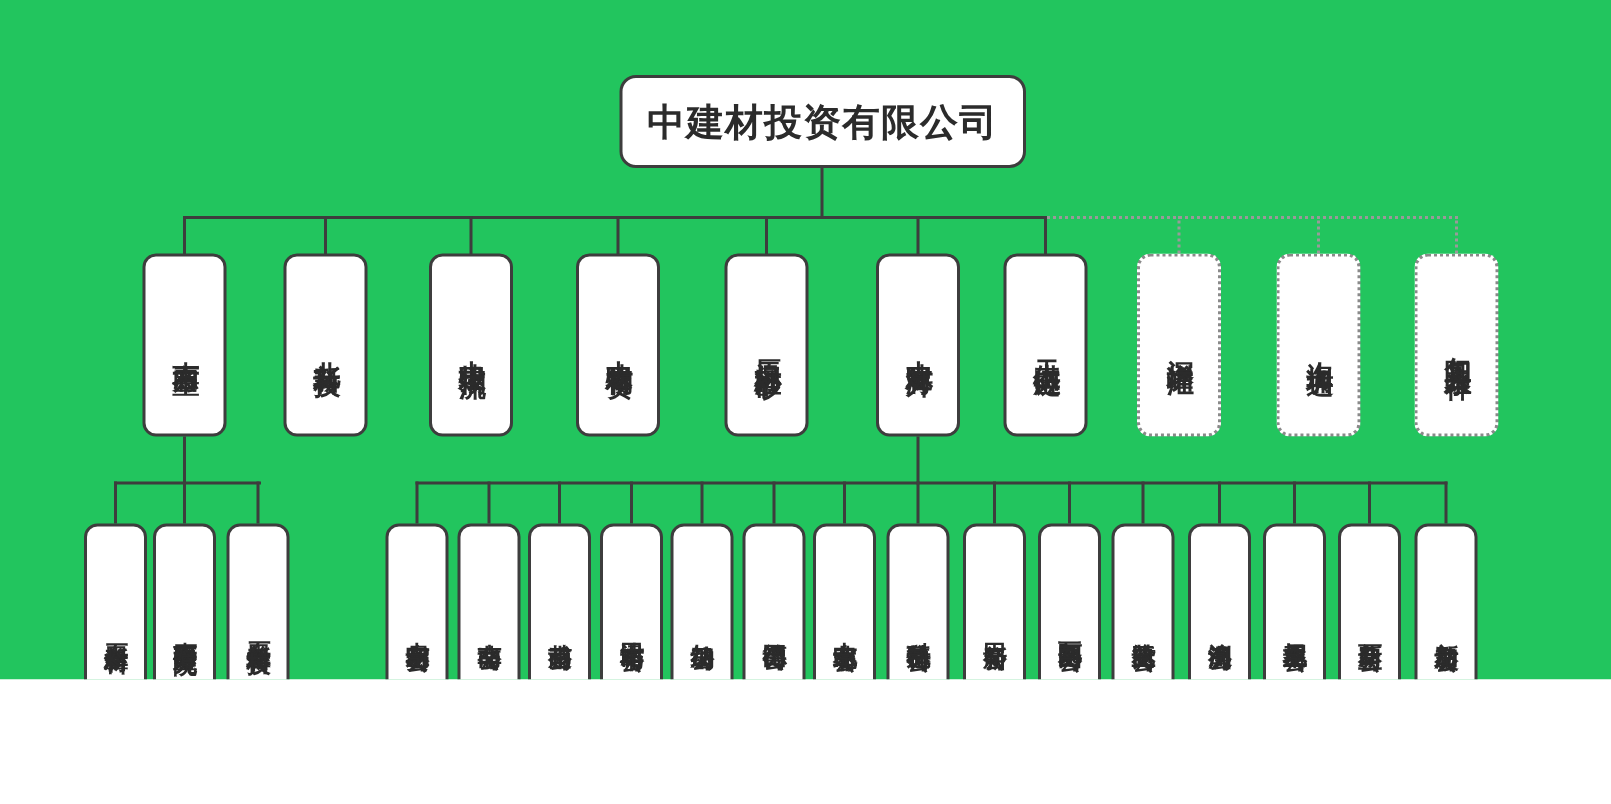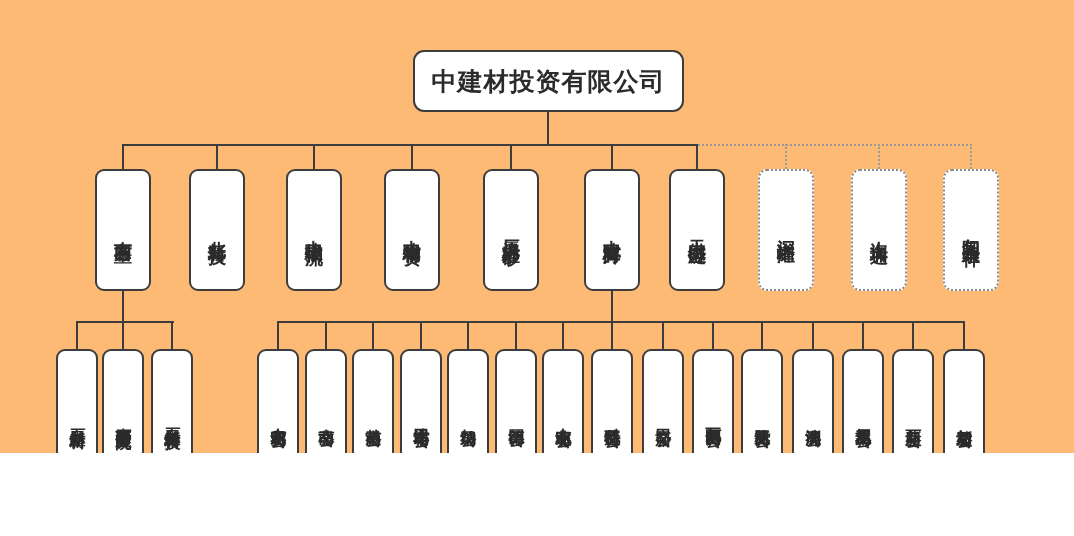--- a/index.html
+++ b/index.html
@@ -1,19 +1,19 @@
 <!DOCTYPE html>
 <html><head>
 <meta charset="utf-8">
 <style>
   html,body{margin:0;padding:0;background:#ffffff;}
   #canvas{
     position:relative;
     width:1074px;height:453px;
-    background:#fdba74;
+    background:#22c55e;
     font-family:"DejaVu Sans","Liberation Sans",sans-serif;
     overflow:hidden;
   }
   .node{
     position:absolute;
     background:#ffffff;
     border:2px solid #3d3d3d;
     border-radius:9px;
     display:flex;
     align-items:center;

